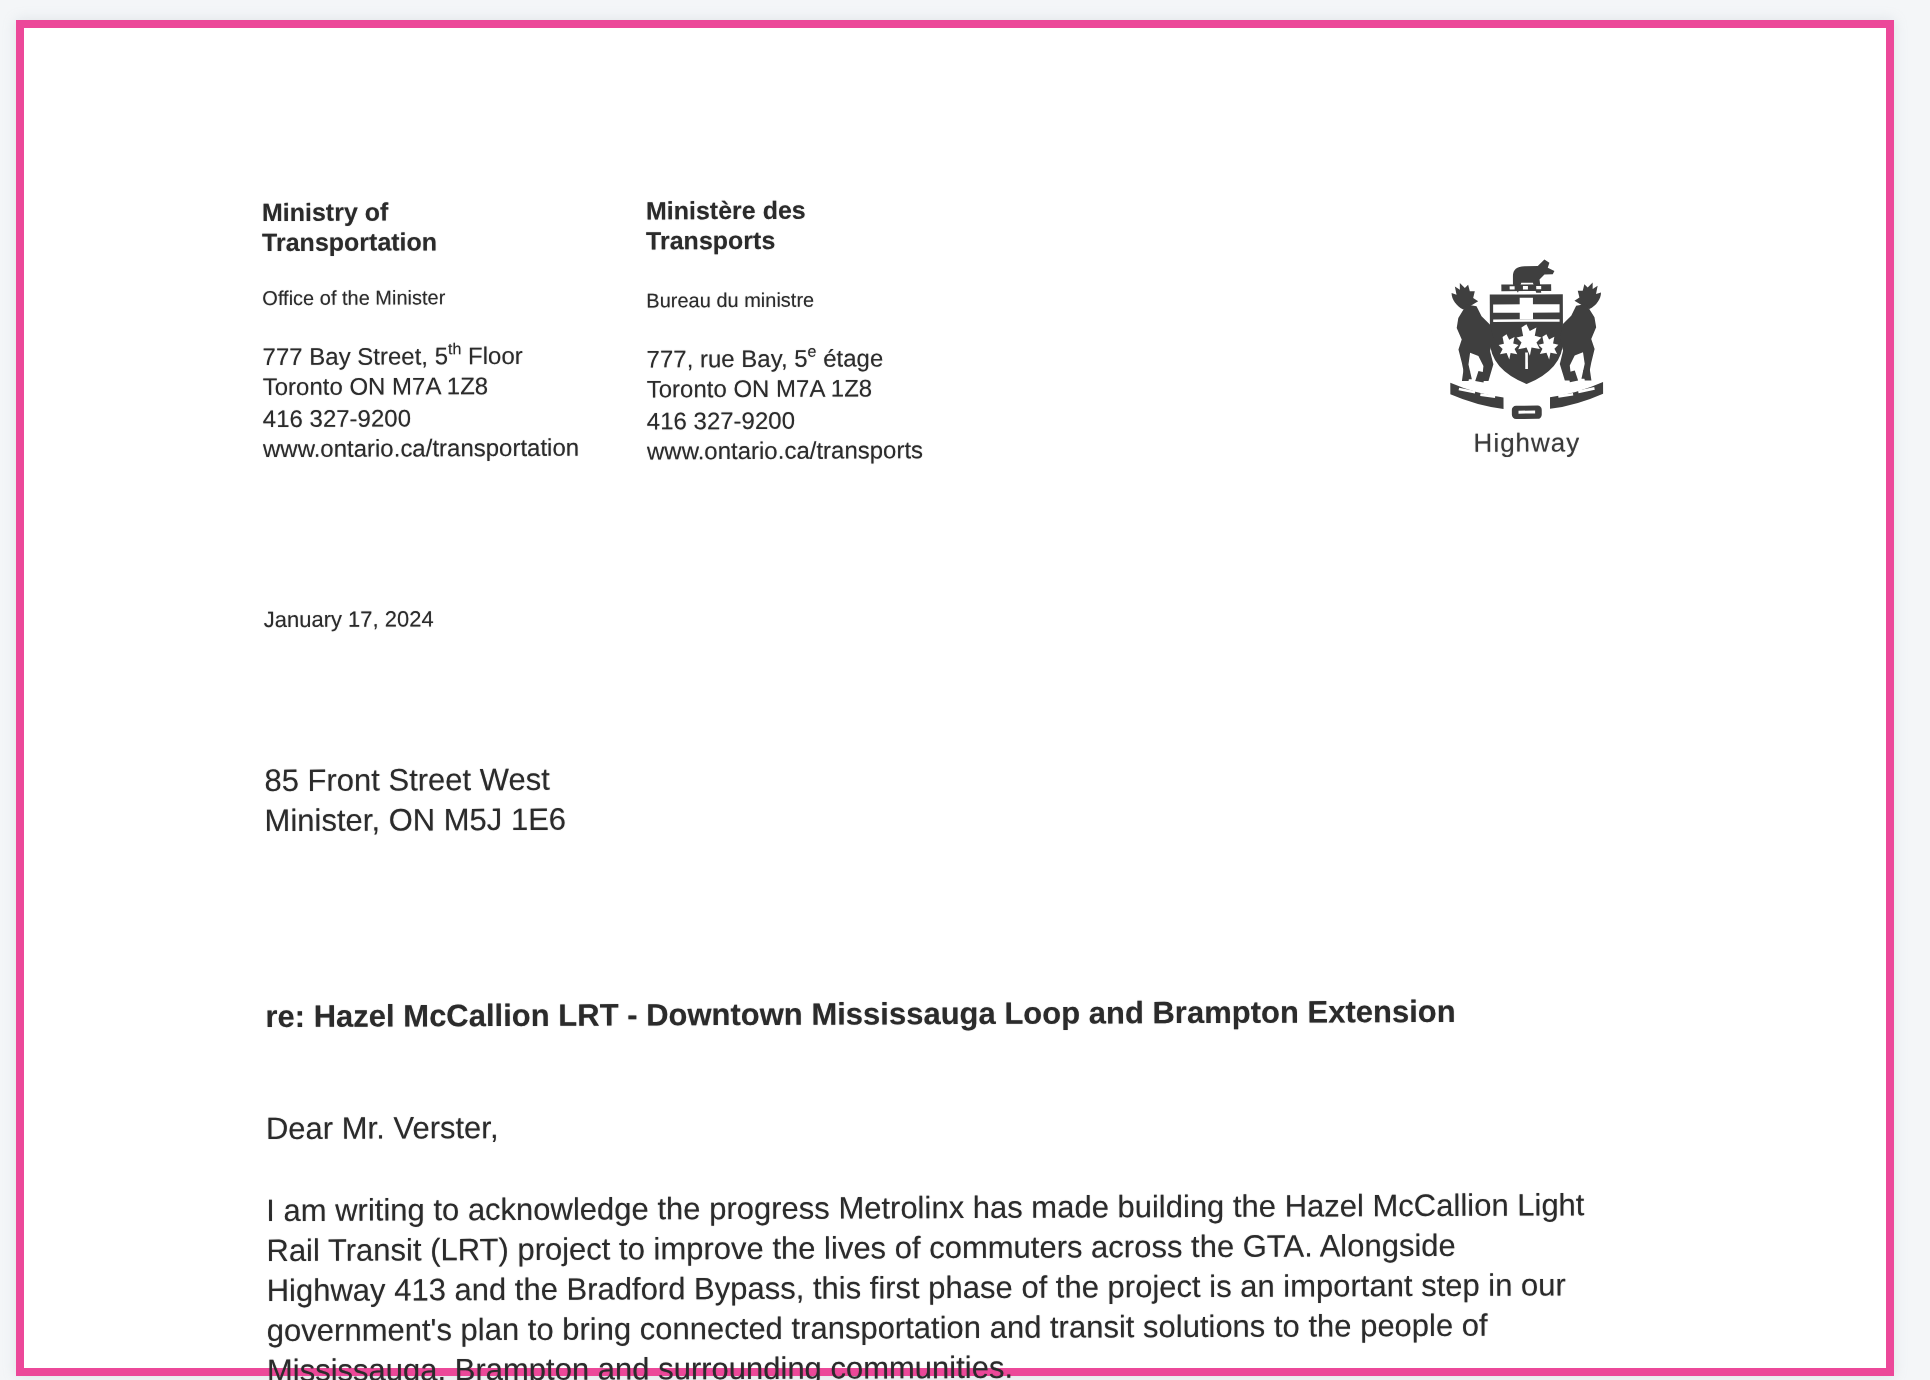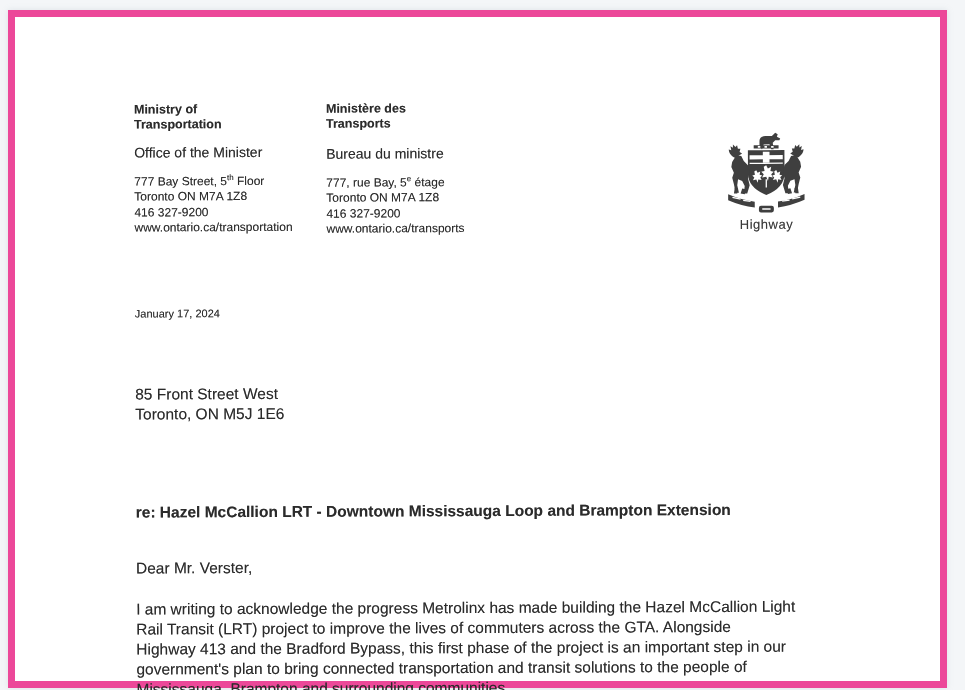--- a/index.html
+++ b/index.html
@@ -4,36 +4,36 @@
 <style>
   html,body{margin:0;padding:0;}
   body{
     width:965px;height:690px;position:relative;overflow:hidden;
     background:#f4f6f8;
     font-family:"Liberation Sans", sans-serif;
   }
   .page{
     position:absolute;left:8px;top:10px;right:18px;bottom:2px;
     background:#ffffff;
-    border:7px solid #ec4899;
+    border:4px solid #ec4899;
     box-shadow:0 0 6px rgba(160,170,185,0.25);
   }
   
   .scan{
     position:absolute;left:-8px;top:-10px;width:965px;height:690px;
     transform:rotate(-0.25deg);
     transform-origin:480px 340px;
     color:#2b2b2b;
     text-shadow:0 0 0.5px rgba(35,35,35,0.45);
   }
   .abs{position:absolute;white-space:nowrap;}
 
   
   .lh-name{font-size:12.5px;font-weight:bold;line-height:15px;}
-  .lh-office{font-size:14px;line-height:15px;}
+  .lh-office{font-size:10px;line-height:15px;}
   .lh-addr{font-size:12px;line-height:15.4px;}
   .lh-addr sup{font-size:8px;vertical-align:super;line-height:0;}
 
   
   .crest{left:708px;top:122px;width:104px;text-align:center;}
   .crest svg{display:block;margin:0 auto;opacity:0.92;}
   .crest-caption{font-size:13px;color:#3a3a3a;letter-spacing:0.5px;margin-top:1px;}
 
   
   .date{left:128px;top:299px;font-size:11px;}
@@ -120,21 +120,21 @@
           <rect x="55" y="97" width="10" height="1.8" fill="#fff"></rect>
         </g>
       </svg>
       <div class="crest-caption">Highway</div>
     </div>
 
     <div class="abs date">January 17, 2024</div>
 
     <div class="abs recipient">
       <div>85 Front Street West</div>
-      <div>Toronto, ON M5J 1E6</div>
+      <div>Minister, ON M5J 1E6</div>
     </div>
 
     <div class="abs subject">re: Hazel McCallion LRT - Downtown Mississauga Loop and Brampton Extension</div>
 
     <div class="abs salutation">Dear Mr. Verster,</div>
 
     <div class="abs paragraph">
       <div>I am writing to acknowledge the progress Metrolinx has made building the Hazel McCallion Light</div>
       <div>Rail Transit (LRT) project to improve the lives of commuters across the GTA. Alongside</div>
       <div>Highway 413 and the Bradford Bypass, this first phase of the project is an important step in our</div>

